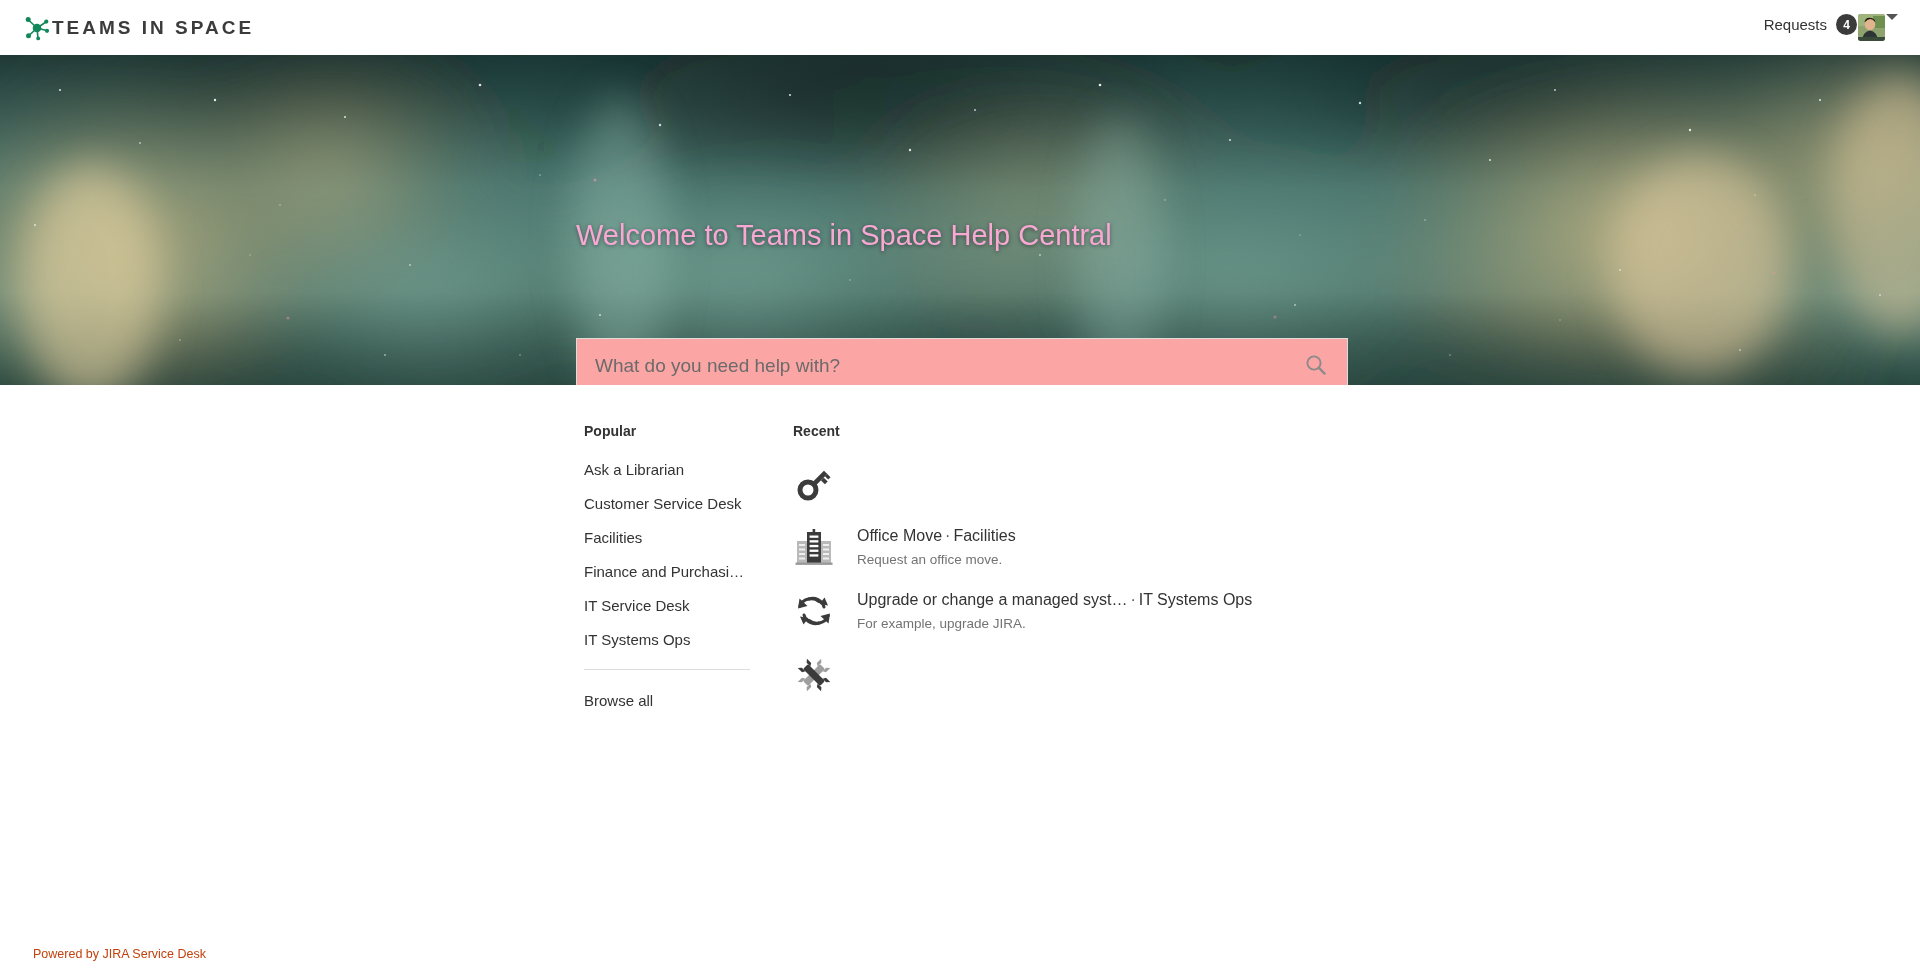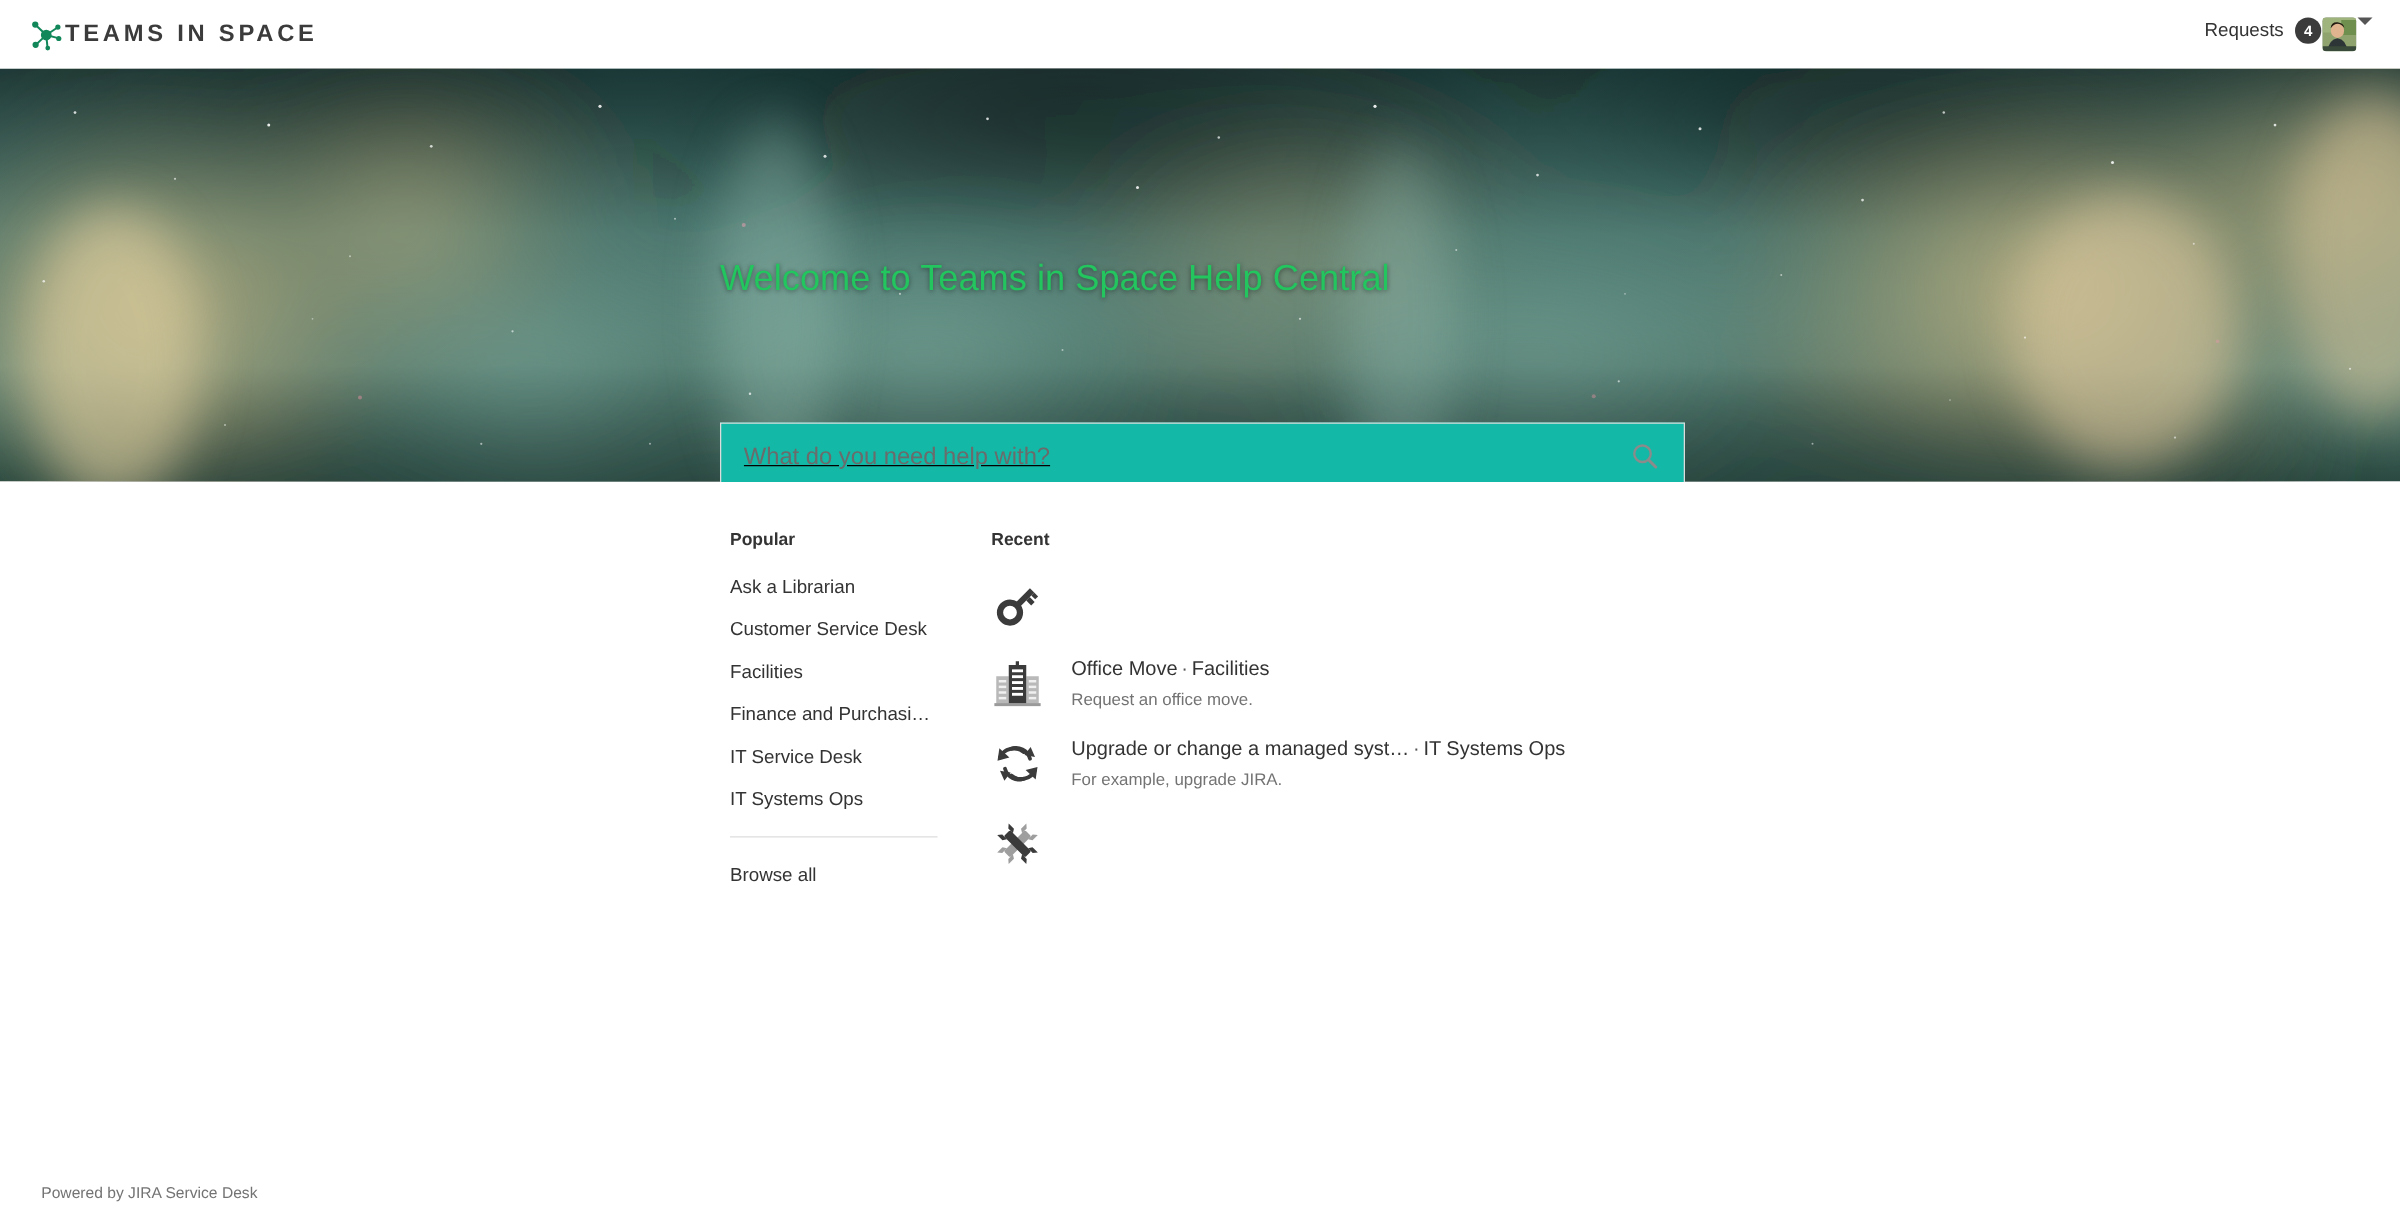--- a/index.html
+++ b/index.html
@@ -59,31 +59,31 @@
     width: 1920px; height: 330px;
     overflow: hidden;
     background: #2f4a45;
   }
   .hero-svg { position: absolute; top: 0; left: 0; width: 1920px; height: 330px; }
   .hero-content {
     position: absolute; top: 0; left: 0;
     width: 1920px; height: 330px;
   }
   .hero-title {
-    position: absolute; left: 576px; top: 152px;
-    font-size: 29px; font-weight: 400; color: #22c55e;
+    position: absolute; left: 576px; top: 164px;
+    font-size: 29px; font-weight: 400; color: #f9a8d4;
     text-shadow: 0 1px 4px rgba(0,0,0,0.45);
     white-space: nowrap;
   }
   .search-wrap {
     position: absolute; left: 576px; top: 283px;
     width: 772px; height: 56px;
-    background: #14b8a6;
+    background: #fca5a5;
     border: 1px solid #dcdcdc;
-    display: flex; align-items: center; text-decoration: underline;
+    display: flex; align-items: center;
   }
   .search-input {
     flex: 1; height: 54px; border: none; outline: none;
     padding: 0 18px;
     font-size: 19px; color: #444444;
     font-family: "Liberation Sans", sans-serif;
     background: transparent;
   }
   .search-input::placeholder { color: #6b6b6b; }
   .search-btn {
@@ -133,21 +133,21 @@
   }
   .recent-sep { color: #555555; padding: 0 3px; }
   .recent-desc {
     font-size: 13.5px; color: #737373; line-height: 1.45;
     margin-top: 3px; white-space: nowrap;
   }
 
   
   .footer {
     position: absolute; left: 33px; top: 947px;
-    font-size: 12.5px; color: #737373;
+    font-size: 12.5px; color: #c2410c;
   }
 </style>
 </head>
 <body>
 
 <div class="header">
   <div class="brand">
     <span>
       <svg class="brand-logo" viewBox="0 0 30 30">
         <g stroke="#11875a" stroke-width="1.6">

